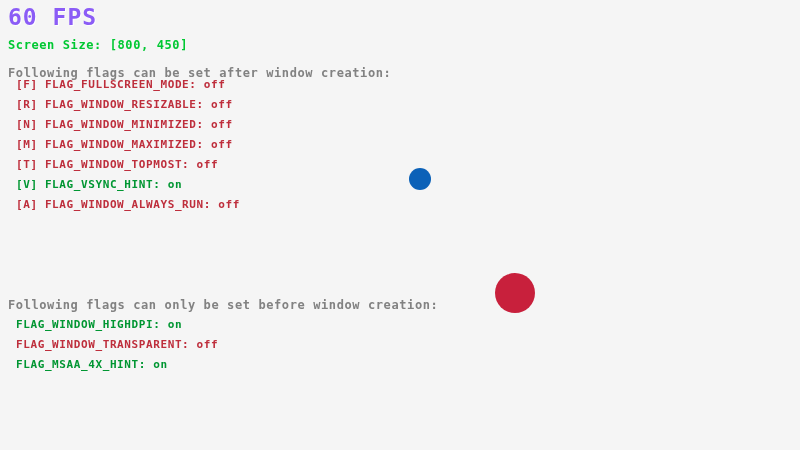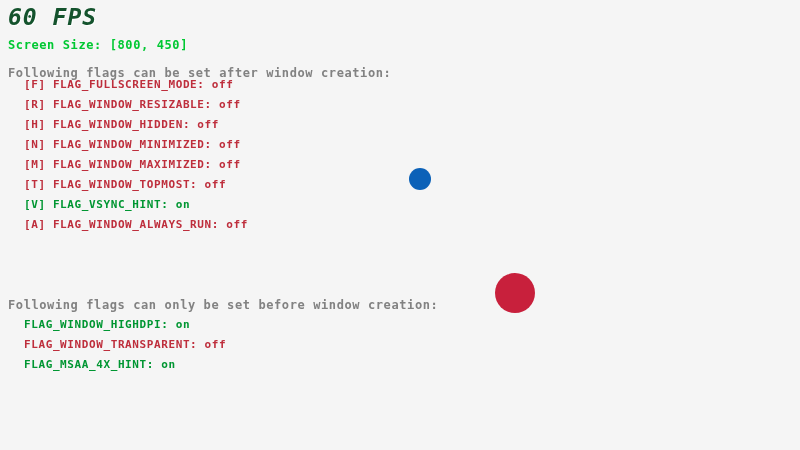--- a/index.html
+++ b/index.html
@@ -24,24 +24,23 @@
 
   
   .fps-counter {
     position: absolute;
     left: 8px;
     top: 4px;
     font-family: "DejaVu Sans Mono", monospace;
     font-size: 23px;
     font-weight: bold;
     letter-spacing: 1px;
-    color: #14532d;
+    color: #8b5cf6;
     text-shadow: 1px 1px 0 rgba(255,255,255,0.9);
     white-space: nowrap;
-    font-style: italic;
   }
 
   
   .line {
     position: absolute;
     left: 8px;
     font-family: "DejaVu Sans Mono", monospace;
     font-size: 12px;
     font-weight: bold;
     letter-spacing: 0.6px;
@@ -52,21 +51,21 @@
   .c-green { color: #009632; }
   .c-gray  { color: #828282; }
   .c-maroon{ color: #be2e3c; }
 
   .screen-size { top: 39px; }
   .section-head-a { top: 59px; margin-top: 8px; }
   .section-head-b { top: 299px; }
 
   .flag-list-a, .flag-list-b {
     position: absolute;
-    left: 16px;
+    left: 8px;
     width: 400px;
   }
   .flag-list-a { top: 79px; }
   .flag-list-b { top: 319px; }
 
   .flag-row {
     position: relative;
     height: 20px;
     padding-left: 8px;
     font-family: "DejaVu Sans Mono", monospace;
@@ -107,21 +106,20 @@
 
   <div class="fps-counter">60 FPS</div>
 
   <div class="line c-lime screen-size">Screen Size: [800, 450]</div>
 
   <div class="line c-gray section-head-a">Following flags can be set after window creation:</div>
 
   <div class="flag-list-a">
       <div class="flag-row c-maroon"><span class="key">[F] </span><span class="name">FLAG_FULLSCREEN_MODE: </span><span class="val">off</span></div>
       <div class="flag-row c-maroon"><span class="key">[R] </span><span class="name">FLAG_WINDOW_RESIZABLE: </span><span class="val">off</span></div>
-      <div class="flag-row c-maroon"><span class="key">[H] </span><span class="name">FLAG_WINDOW_HIDDEN: </span><span class="val">off</span></div>
       <div class="flag-row c-maroon"><span class="key">[N] </span><span class="name">FLAG_WINDOW_MINIMIZED: </span><span class="val">off</span></div>
       <div class="flag-row c-maroon"><span class="key">[M] </span><span class="name">FLAG_WINDOW_MAXIMIZED: </span><span class="val">off</span></div>
       <div class="flag-row c-maroon"><span class="key">[T] </span><span class="name">FLAG_WINDOW_TOPMOST: </span><span class="val">off</span></div>
       <div class="flag-row c-green"><span class="key">[V] </span><span class="name">FLAG_VSYNC_HINT: </span><span class="val">on</span></div>
       <div class="flag-row c-maroon"><span class="key">[A] </span><span class="name">FLAG_WINDOW_ALWAYS_RUN: </span><span class="val">off</span></div>
     </div>
 
   <div class="line c-gray section-head-b">Following flags can only be set before window creation:</div>
 
   <div class="flag-list-b">

